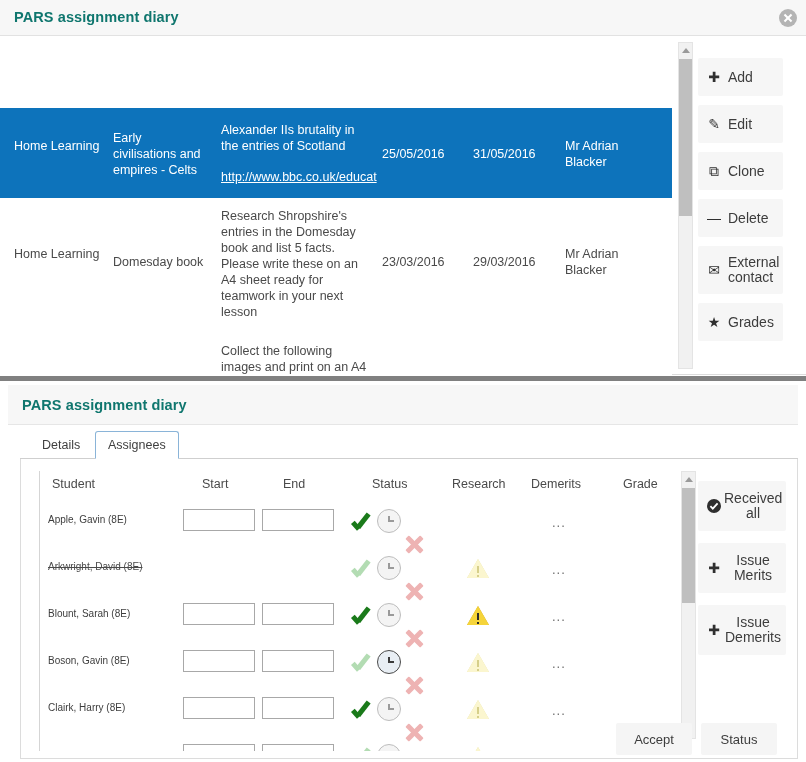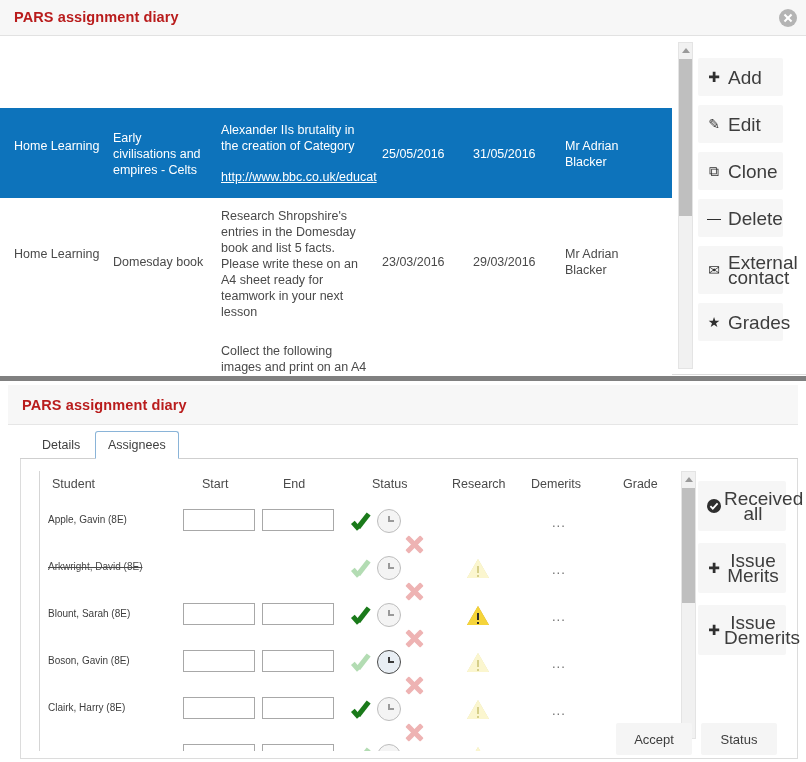--- a/index.html
+++ b/index.html
@@ -22,21 +22,21 @@
     border-top: none; border-left: none; border-right: none;
   }
   #top-titlebar {
     position: absolute; left: 0; top: 0;
     width: 806px; height: 36px;
     background: #f7f7f7;
     border-bottom: 1px solid #e2e2e2;
   }
   .win-title {
     position: absolute; left: 14px; top: 9px;
-    font-size: 14.5px; font-weight: bold; color: #b91c1c;
+    font-size: 14.5px; font-weight: bold; color: #0f766e;
     letter-spacing: 0.1px;
   }
   #close-btn {
     position: absolute; right: 9px; top: 9px;
     width: 18px; height: 18px; border-radius: 50%;
     background: #b4b4b4; cursor: pointer;
   }
   #close-btn::before, #close-btn::after {
     content: ""; position: absolute; left: 4px; top: 8px;
     width: 10px; height: 2px; background: #ffffff;
@@ -102,21 +102,21 @@
 
   
   #top-btns { position: absolute; left: 698px; top: 58px; width: 100px; }
   .sidebtn {
     position: relative; width: 85px; min-height: 38px;
     background: #f6f6f6; border-radius: 2px;
     margin-bottom: 9px; cursor: pointer;
     display: flex; align-items: center;
   }
   .sidebtn .lbl {
-    font-size: 19px; color: #3d3d3d; margin-left: 30px;
+    font-size: 14px; color: #3d3d3d; margin-left: 30px;
     line-height: 15px;
   }
   .sidebtn .ic {
     position: absolute; left: 9px; top: 50%;
     transform: translateY(-50%);
     width: 14px; height: 14px;
     display: flex; align-items: center; justify-content: center;
     font-size: 14px; color: #2f2f2f; line-height: 1;
   }
 
@@ -294,21 +294,21 @@
   <div id="top-titlebar">
     <div class="win-title">PARS assignment diary</div>
     <div id="close-btn"></div>
   </div>
 
   <div id="top-grid-wrap">
 
     <div class="row sel" style="top:72px; height:90px">
       <div class="cell" style="left:14px; top:30px; width:86px">Home Learning</div>
       <div class="cell" style="left:113px; top:22px; width:95px">Early civilisations and empires - Celts</div>
-      <div class="cell" style="left:221px; top:14px; width:150px">Alexander IIs brutality in the creation of Category</div>
+      <div class="cell" style="left:221px; top:14px; width:150px">Alexander IIs brutality in the entries of Scotland</div>
       <div class="cell" style="left:221px; top:61px; width:160px">
         <a>http://www.bbc.co.uk/educat</a>
       </div>
       <div class="cell" style="left:382px; top:38px">25/05/2016</div>
       <div class="cell" style="left:473px; top:38px">31/05/2016</div>
       <div class="cell" style="left:565px; top:30px; width:80px">Mr Adrian Blacker</div>
     </div>
 
     <div class="row" style="top:162px; height:135px">
       <div class="cell" style="left:14px; top:48px; width:86px">Home Learning</div>

